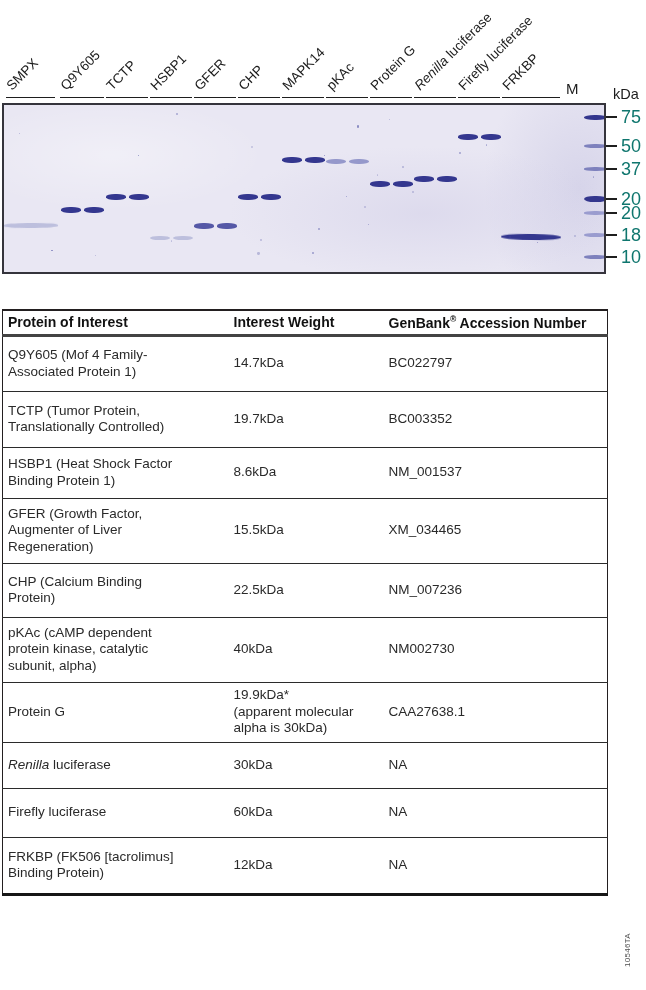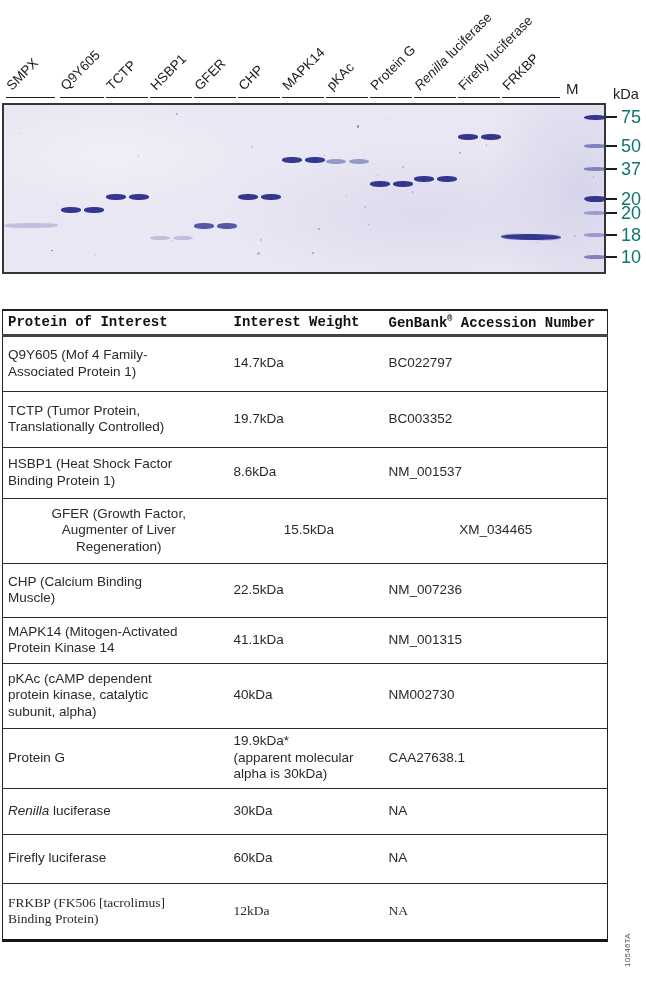--- a/index.html
+++ b/index.html
@@ -21,21 +21,21 @@
   .marker-label{position:absolute;left:566px;top:80px;font-size:15px;color:#1c1c1c;}
   .kda-title{position:absolute;left:613px;top:86px;font-size:14.5px;color:#1c1c1c;}
   .kda-tick{position:absolute;left:606px;width:11px;height:1.6px;background:#1e1e1e;}
   .kda-num{position:absolute;left:621px;font-size:18px;line-height:16px;color:#0f766e;}
 
   
   .protein-table{position:absolute;left:2px;top:309px;width:605px;border-collapse:collapse;
     table-layout:fixed;font-size:13.5px;color:#2a2a2a;}
   .protein-table{border:1px solid #231f20;border-top:2.5px solid #231f20;border-bottom:3px solid #161616;}
   .protein-table th{font-weight:bold;font-size:14px;text-align:left;vertical-align:middle;
-    border-bottom:3px solid #434343;padding:3px 0 3px 0;color:#111;font-family:Liberation Mono, monospace;}
+    border-bottom:3px solid #434343;padding:3px 0 3px 0;color:#111;}
   .protein-table th:first-child,.protein-table td:first-child{padding-left:5px;}
   .protein-table td{vertical-align:middle;white-space:pre-line;line-height:16.5px;padding:2px 4px 2px 0;}
   .protein-table tbody tr{border-top:1px solid #2b2b2b;}
   .protein-table tbody tr:first-child{border-top:none;}
   .protein-table sup{font-size:8.5px;vertical-align:super;}
   .protein-table thead tr{height:21px;}
 
   .figure-code{position:absolute;left:623px;top:933px;writing-mode:vertical-rl;
     transform:rotate(180deg);font-size:8px;letter-spacing:.3px;color:#4f4f4f;}
 </style>
@@ -173,38 +173,32 @@
 Translationally Controlled)</td>
           <td>19.7kDa</td>
           <td>BC003352</td>
         </tr>
         <tr style="height: 51px; margin-top: 24px;">
           <td>HSBP1 (Heat Shock Factor
 Binding Protein 1)</td>
           <td>8.6kDa</td>
           <td>NM_001537</td>
         </tr>
-        <tr style="height: 65px; text-align: center;">
+        <tr style="height: 65px;">
           <td>GFER (Growth Factor,
 Augmenter of Liver
 Regeneration)</td>
           <td>15.5kDa</td>
           <td>XM_034465</td>
         </tr>
         <tr style="height: 54px;">
           <td>CHP (Calcium Binding
-Muscle)</td>
+Protein)</td>
           <td>22.5kDa</td>
           <td>NM_007236</td>
-        </tr>
-        <tr style="height: 46px;">
-          <td>MAPK14 (Mitogen-Activated
-Protein Kinase 14</td>
-          <td>41.1kDa</td>
-          <td>NM_001315</td>
         </tr>
         <tr style="height: 65px;">
           <td>pKAc (cAMP dependent
 protein kinase, catalytic
 subunit, alpha)</td>
           <td>40kDa</td>
           <td>NM002730</td>
         </tr>
         <tr style="height: 60px;">
           <td>Protein G</td>
@@ -216,21 +210,21 @@
         <tr style="height: 46px;">
           <td><i>Renilla</i> luciferase</td>
           <td>30kDa</td>
           <td>NA</td>
         </tr>
         <tr style="height: 49px;">
           <td>Firefly luciferase</td>
           <td>60kDa</td>
           <td>NA</td>
         </tr>
-        <tr style="height: 57px; font-family: Liberation Serif, serif;">
+        <tr style="height: 57px;">
           <td>FRKBP (FK506 [tacrolimus]
 Binding Protein)</td>
           <td>12kDa</td>
           <td>NA</td>
         </tr>
       </tbody>
   </table>
 
   <div class="figure-code">10546TA</div>
 </div>

